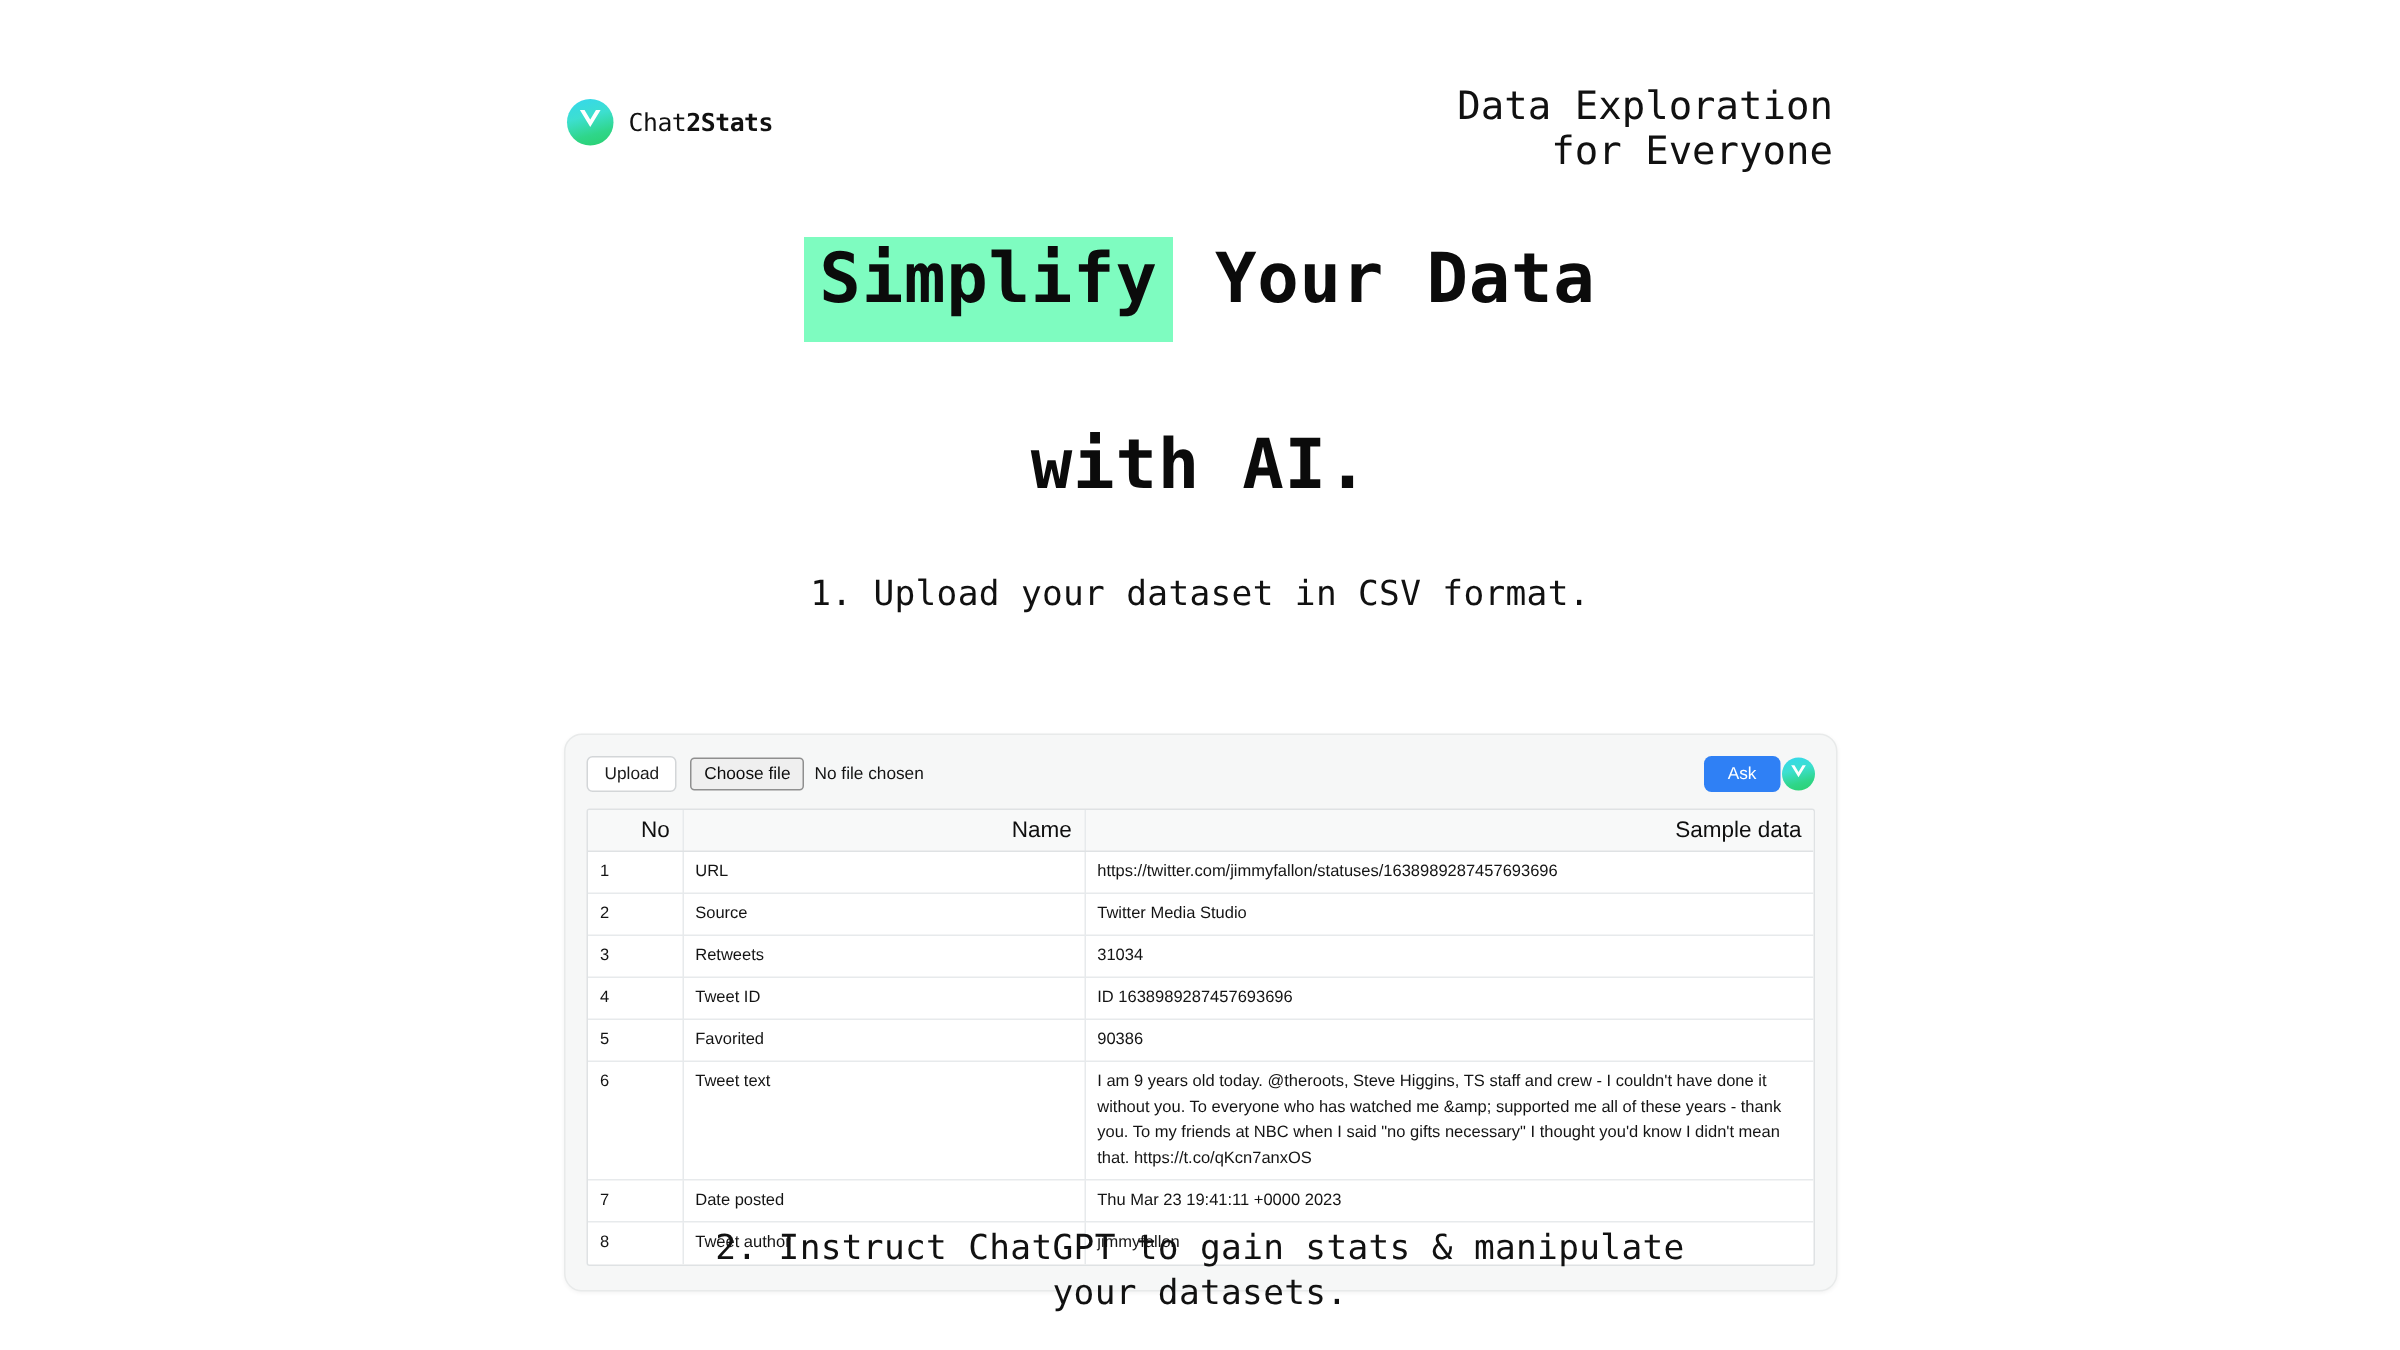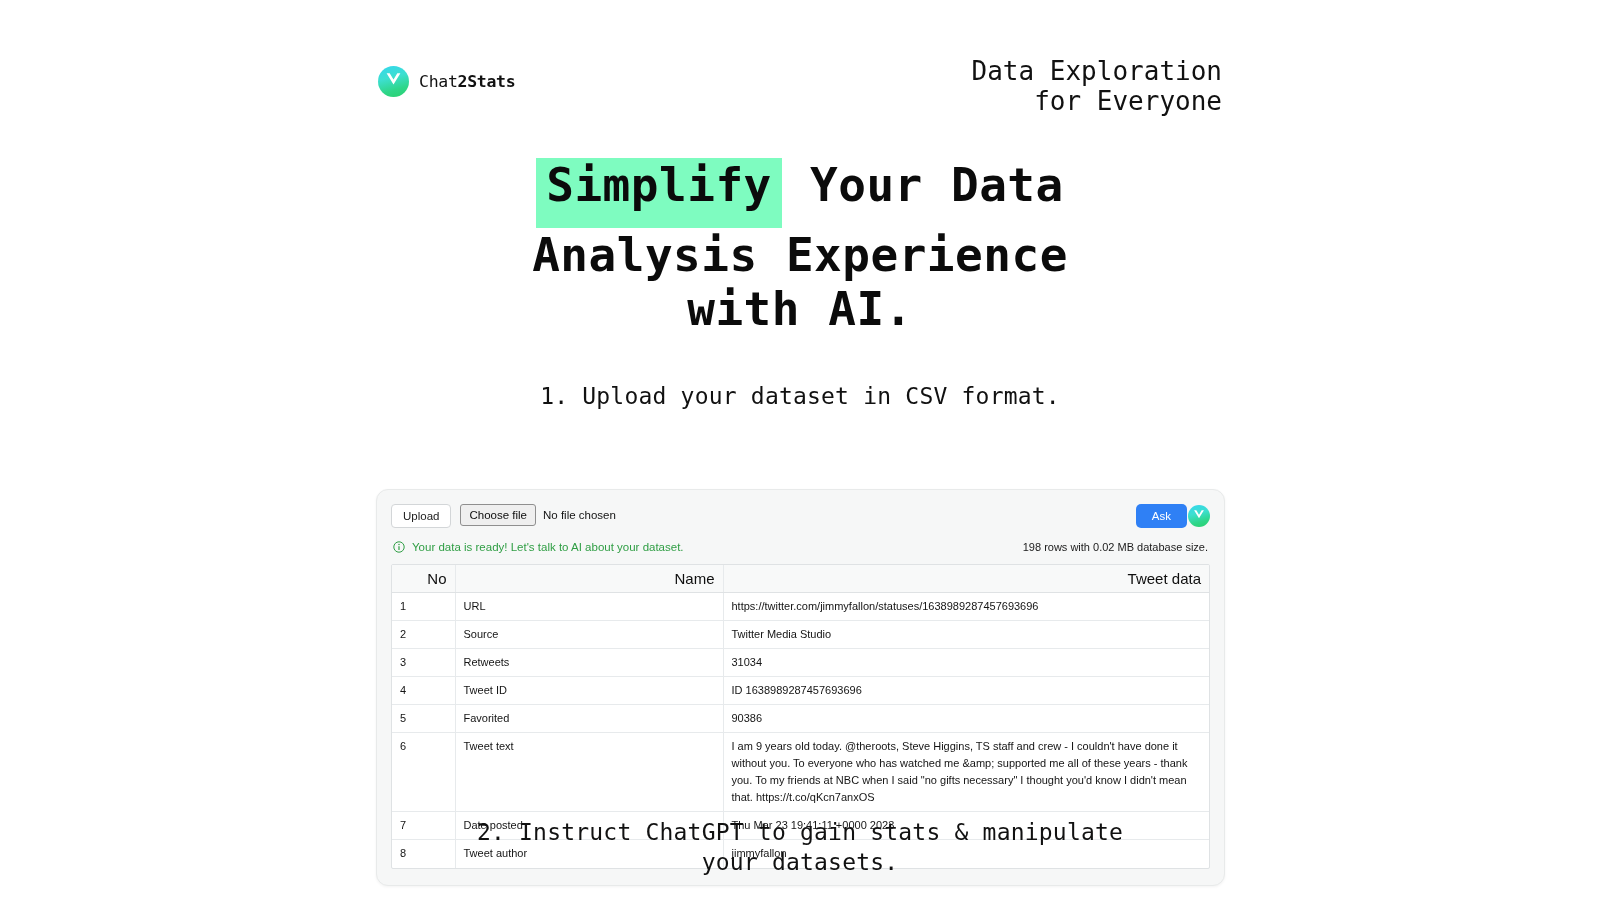--- a/index.html
+++ b/index.html
@@ -128,21 +128,21 @@
 
   .card-toolbar {
     display: flex;
     align-items: center;
     justify-content: space-between;
     height: 24px;
   }
 
   .upload-group {
     display: flex;
-    align-items: flex-start;
+    align-items: center;
     gap: 9px;
   }
 
   .btn-upload {
     font-family: "Liberation Sans", sans-serif;
     font-size: 11.5px;
     color: #1b1b1b;
     background: #ffffff;
     border: 1px solid #d3d6d8;
     border-radius: 4px;
@@ -299,21 +299,21 @@
         </svg>
       </div>
       <div class="brand-name"><span class="light">Chat</span><b>2Stats</b></div>
     </div>
 
     <div class="tagline">Data Exploration
 for Everyone</div>
   </div>
 
   <div class="hero">
-    <h1 class="hero-title"><span class="hl">Simplify</span><span> Your Data</span><br><span>Analysis Experience</span><br><span>with AI.</span></h1>
+    <h1 class="hero-title"><span class="hl">Simplify</span><span> Your Data</span><br><br><span>with AI.</span></h1>
   </div>
 
   <div class="step step-1">1. Upload your dataset in CSV format.</div>
 
   <div class="app-card">
 
     <div class="card-toolbar">
 
       <div class="upload-group">
         <button class="btn-upload">Upload</button>
@@ -326,44 +326,33 @@
       <div class="toolbar-right">
         <button class="btn-ask">Ask</button>
         <div class="avatar">
           <svg viewBox="0 0 22 22" width="22" height="22" aria-hidden="true">
             <path d="M6.1 5.2 L11 13.2 L15.9 5.2 L13.7 5.2 L11 9.7 L8.3 5.2 Z" fill="#ffffff"></path>
           </svg>
         </div>
       </div>
     </div>
 
-    <div class="status-row">
-      <div class="status-left">
-        <svg class="info-icon" viewBox="0 0 12 12" aria-hidden="true">
-          <circle cx="6" cy="6" r="5.2" fill="none" stroke="#2f9e44" stroke-width="1"></circle>
-          <circle cx="6" cy="3.5" r="0.72" fill="#2f9e44"></circle>
-          <rect x="5.4" y="5.1" width="1.2" height="4" rx="0.55" fill="#2f9e44"></rect>
-        </svg>
-        <span class="status-text">Your data is ready! Let's talk to AI about your dataset.</span>
-      </div>
-      <div class="db-stats">198 rows with 0.02 MB database size.</div>
-    </div>
 
     <div class="table-wrap">
       <table class="data-table">
         <colgroup>
           <col class="col-no">
           <col class="col-name">
           <col class="col-sample">
         </colgroup>
         <thead>
           <tr>
             <th>No</th>
             <th>Name</th>
-            <th>Tweet data</th>
+            <th>Sample data</th>
           </tr>
         </thead>
         <tbody id="table-body">
             <tr>
               <td>1</td>
               <td>URL</td>
               <td class="cell-wrap">https://twitter.com/jimmyfallon/statuses/1638989287457693696</td>
             </tr>
             <tr>
               <td>2</td>

